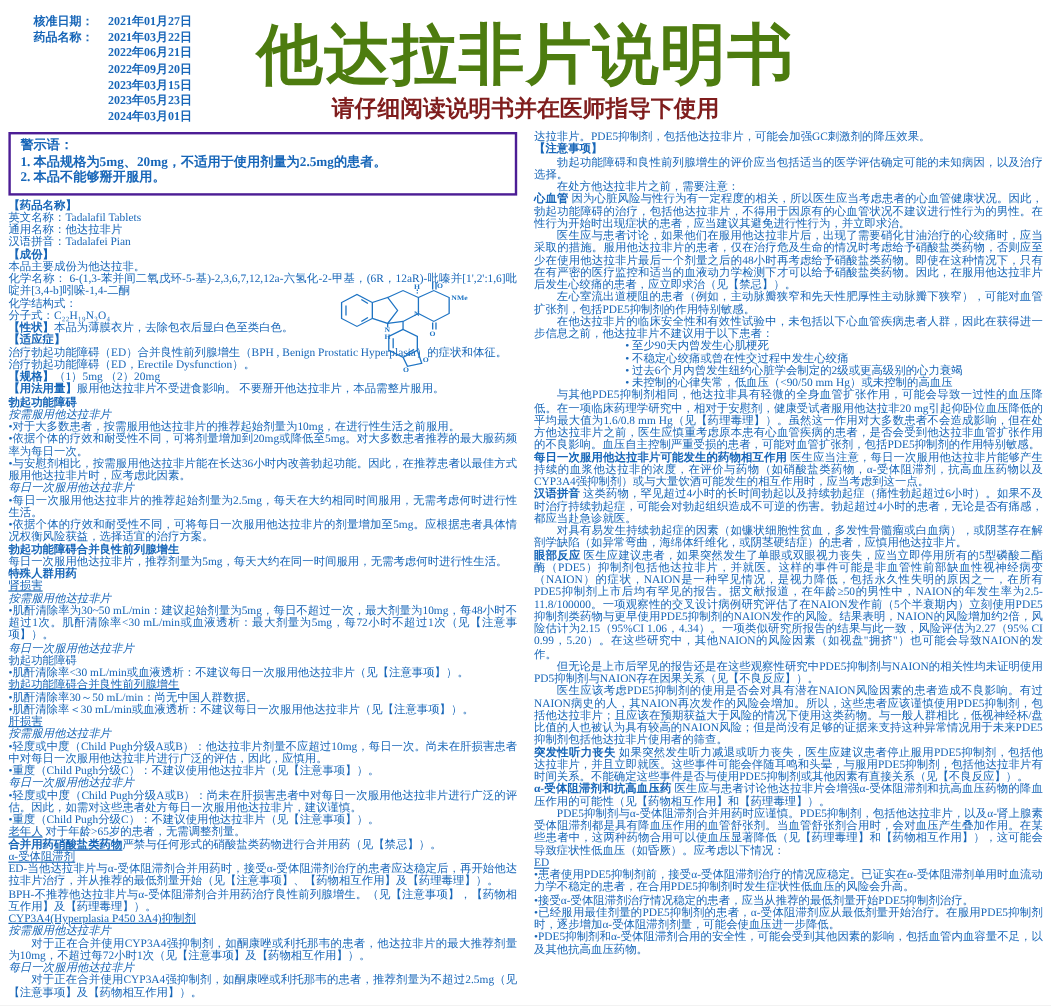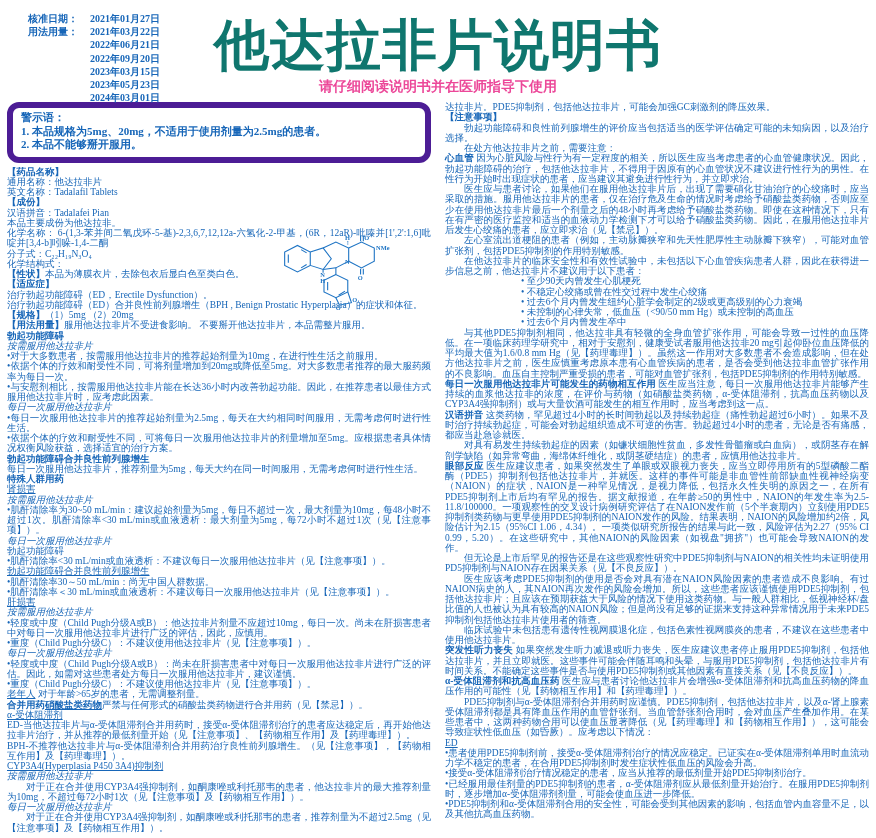--- a/index.html
+++ b/index.html
@@ -3,26 +3,26 @@
 <meta charset="utf-8">
 <style>
   html,body{margin:0;padding:0;background:#e8e8e8;}
   .page{position:relative;width:876px;height:838px;background:#ffffff;overflow:hidden;
         font-family:Liberation Serif, serif;color:#1766b8;}
   
   .dates{position:absolute;left:28px;top:12px;font-size:10px;font-weight:bold;line-height:13.2px;color:#1766b8;}
   .drow{display:flex;}
   .dlabel{width:62px;flex:0 0 62px;}
   .title{margin:16px 0 0 0;text-align:center;font-size:55px;line-height:60px;font-weight:bold;
-         color:#0f766e;letter-spacing:1px;}
-  .subtitle{margin-top:2px;text-align:center;font-size:14px;font-weight:bold;color:#ec4899;}
+         color:#4d7c0f;letter-spacing:1px;}
+  .subtitle{margin-top:2px;text-align:center;font-size:19px;font-weight:bold;color:#7f1d1d;}
   
   .columns{display:flex;gap:14px;padding:0 7px;margin-top:6px;align-items:flex-start;}
   .col{flex:1;min-width:0;font-size:9.5px;line-height:10.25px;text-align:justify;}
-  .warnbox{border:6px solid #4c1d95;border-radius:12px;padding:3px 8px 5px 8px;font-size:11px;
+  .warnbox{border:2px solid #4c1d95;border-radius:0;padding:3px 8px 5px 8px;font-size:11px;
            line-height:13.5px;font-weight:bold;margin-bottom:4px;}
   .colbody{position:relative;}
   .tl{margin:0;}
   .b{font-weight:bold;}
   .u{text-decoration:underline;margin-top:36px;}
   .i{font-style:italic;}
   .ih{font-style:italic;}
   .bu::before{content:"\2022 ";}
   .cb{padding-left:76px;}
   .cb::before{content:"\2022  ";}
@@ -34,21 +34,21 @@
 <body>
 
 <div class="page">
 
   <div class="dates">
     <div class="drow">
       <span class="dlabel">核准日期：</span>
       <span>2021年01月27日</span>
     </div>
     <div class="drow">
-      <span class="dlabel">用法用量：</span>
+      <span class="dlabel">药品名称：</span>
       <span>2021年03月22日</span>
     </div>
     <div class="drow">
         <span class="dlabel"></span>
         <span>2022年06月21日</span>
       </div>
     <div class="drow">
         <span class="dlabel"></span>
         <span>2022年09月20日</span>
       </div>
@@ -98,32 +98,32 @@
           <text x="104" y="21">NMe</text>
           <text x="84" y="57">O</text>
           <text x="70" y="9">H</text>
           <text x="70" y="37">N</text>
           <text x="43" y="53">N</text>
           <text x="43" y="60">H</text>
           <text x="60" y="93">O</text>
           <text x="78" y="83">O</text>
         </svg>
       <div class="tl"><span class="b">【药品名称】</span></div>
+          <div class="tl"><span>英文名称：Tadalafil Tablets</span></div>
           <div class="tl"><span>通用名称：他达拉非片</span></div>
-          <div class="tl"><span>英文名称：Tadalafil Tablets</span></div>
+          <div class="tl"><span>汉语拼音：Tadalafei Pian</span></div>
           <div class="tl"><span class="b">【成份】</span></div>
-          <div class="tl"><span>汉语拼音：Tadalafei Pian</span></div>
           <div class="tl"><span>本品主要成份为他达拉非。</span></div>
           <div class="tl"><span>化学名称： 6-(1,3-苯并间二氧戊环-5-基)-2,3,6,7,12,12a-六氢化-2-甲基，(6R，12aR)-吡嗪并[1',2':1,6]吡啶并[3,4-b]吲哚-1,4-二酮</span></div>
+          <div class="tl"><span>化学结构式：</span></div>
           <div class="tl"><span>分子式：C₂₂H₁₉N₃O₄</span></div>
-          <div class="tl"><span>化学结构式：</span></div>
           <div class="tl"><span class="b">【性状】</span><span>本品为薄膜衣片，去除包衣后显白色至类白色。</span></div>
           <div class="tl"><span class="b">【适应症】</span></div>
+          <div class="tl"><span>治疗勃起功能障碍（ED）合并良性前列腺增生（BPH , Benign Prostatic Hyperplasia）的症状和体征。</span></div>
           <div class="tl"><span>治疗勃起功能障碍（ED，Erectile Dysfunction）。</span></div>
-          <div class="tl"><span>治疗勃起功能障碍（ED）合并良性前列腺增生（BPH , Benign Prostatic Hyperplasia）的症状和体征。</span></div>
           <div class="tl"><span class="b">【规格】</span><span>（1）5mg （2）20mg</span></div>
           <div class="tl"><span class="b">【用法用量】</span><span>服用他达拉非片不受进食影响。 不要掰开他达拉非片，本品需整片服用。</span></div>
           <div class="tl"><span class="b">勃起功能障碍</span></div>
           <div class="tl ih"><span class="i">按需服用他达拉非片</span></div>
           <div class="tl bu"><span>对于大多数患者，按需服用他达拉非片的推荐起始剂量为10mg，在进行性生活之前服用。</span></div>
           <div class="tl bu"><span>依据个体的疗效和耐受性不同，可将剂量增加到20mg或降低至5mg。对大多数患者推荐的最大服药频率为每日一次。</span></div>
           <div class="tl bu"><span>与安慰剂相比，按需服用他达拉非片能在长达36小时内改善勃起功能。因此，在推荐患者以最佳方式服用他达拉非片时，应考虑此因素。</span></div>
           <div class="tl ih"><span class="i">每日一次服用他达拉非片</span></div>
           <div class="tl bu"><span>每日一次服用他达拉非片的推荐起始剂量为2.5mg，每天在大约相同时间服用，无需考虑何时进行性生活。</span></div>
           <div class="tl bu"><span>依据个体的疗效和耐受性不同，可将每日一次服用他达拉非片的剂量增加至5mg。应根据患者具体情况权衡风险获益，选择适宜的治疗方案。</span></div>
@@ -166,29 +166,27 @@
           <div class="tl ind"><span>勃起功能障碍和良性前列腺增生的评价应当包括适当的医学评估确定可能的未知病因，以及治疗选择。</span></div>
           <div class="tl ind"><span>在处方他达拉非片之前，需要注意：</span></div>
           <div class="tl"><span class="b">心血管</span><span> 因为心脏风险与性行为有一定程度的相关，所以医生应当考虑患者的心血管健康状况。因此，勃起功能障碍的治疗，包括他达拉非片，不得用于因原有的心血管状况不建议进行性行为的男性。在性行为开始时出现症状的患者，应当建议其避免进行性行为，并立即求治。</span></div>
           <div class="tl ind"><span>医生应与患者讨论，如果他们在服用他达拉非片后，出现了需要硝化甘油治疗的心绞痛时，应当采取的措施。服用他达拉非片的患者，仅在治疗危及生命的情况时考虑给予硝酸盐类药物，否则应至少在使用他达拉非片最后一个剂量之后的48小时再考虑给予硝酸盐类药物。即使在这种情况下，只有在有严密的医疗监控和适当的血液动力学检测下才可以给予硝酸盐类药物。因此，在服用他达拉非片后发生心绞痛的患者，应立即求治（见【禁忌】）。</span></div>
           <div class="tl ind"><span>左心室流出道梗阻的患者（例如，主动脉瓣狭窄和先天性肥厚性主动脉瓣下狭窄），可能对血管扩张剂，包括PDE5抑制剂的作用特别敏感。</span></div>
           <div class="tl ind"><span>在他达拉非片的临床安全性和有效性试验中，未包括以下心血管疾病患者人群，因此在获得进一步信息之前，他达拉非片不建议用于以下患者：</span></div>
           <div class="tl cb"><span>至少90天内曾发生心肌梗死</span></div>
           <div class="tl cb"><span>不稳定心绞痛或曾在性交过程中发生心绞痛</span></div>
           <div class="tl cb"><span>过去6个月内曾发生纽约心脏学会制定的2级或更高级别的心力衰竭</span></div>
           <div class="tl cb"><span>未控制的心律失常，低血压（&lt;90/50 mm Hg）或未控制的高血压</span></div>
-          <div class="tl cb"><span>过去6个月内曾发生卒中</span></div>
           <div class="tl ind"><span>与其他PDE5抑制剂相同，他达拉非具有轻微的全身血管扩张作用，可能会导致一过性的血压降低。在一项临床药理学研究中，相对于安慰剂，健康受试者服用他达拉非20 mg引起仰卧位血压降低的平均最大值为1.6/0.8 mm Hg（见【药理毒理】）。虽然这一作用对大多数患者不会造成影响，但在处方他达拉非片之前，医生应慎重考虑原本患有心血管疾病的患者，是否会受到他达拉非血管扩张作用的不良影响。血压自主控制严重受损的患者，可能对血管扩张剂，包括PDE5抑制剂的作用特别敏感。</span></div>
           <div class="tl"><span class="b">每日一次服用他达拉非片可能发生的药物相互作用</span><span> 医生应当注意，每日一次服用他达拉非片能够产生持续的血浆他达拉非的浓度，在评价与药物（如硝酸盐类药物，α-受体阻滞剂，抗高血压药物以及CYP3A4强抑制剂）或与大量饮酒可能发生的相互作用时，应当考虑到这一点。</span></div>
           <div class="tl"><span class="b">汉语拼音</span><span> 这类药物，罕见超过4小时的长时间勃起以及持续勃起症（痛性勃起超过6小时）。如果不及时治疗持续勃起症，可能会对勃起组织造成不可逆的伤害。勃起超过4小时的患者，无论是否有痛感，都应当赴急诊就医。</span></div>
           <div class="tl ind"><span>对具有易发生持续勃起症的因素（如镰状细胞性贫血，多发性骨髓瘤或白血病），或阴茎存在解剖学缺陷（如异常弯曲，海绵体纤维化，或阴茎硬结症）的患者，应慎用他达拉非片。</span></div>
           <div class="tl"><span class="b">眼部反应</span><span> 医生应建议患者，如果突然发生了单眼或双眼视力丧失，应当立即停用所有的5型磷酸二酯酶（PDE5）抑制剂包括他达拉非片，并就医。这样的事件可能是非血管性前部缺血性视神经病变（NAION）的症状，NAION是一种罕见情况，是视力降低，包括永久性失明的原因之一，在所有PDE5抑制剂上市后均有罕见的报告。据文献报道，在年龄≥50的男性中，NAION的年发生率为2.5-11.8/100000。一项观察性的交叉设计病例研究评估了在NAION发作前（5个半衰期内）立刻使用PDE5抑制剂类药物与更早使用PDE5抑制剂的NAION发作的风险。结果表明，NAION的风险增加约2倍，风险估计为2.15（95%CI 1.06，4.34）。一项类似研究所报告的结果与此一致，风险评估为2.27（95% CI 0.99，5.20）。在这些研究中，其他NAION的风险因素（如视盘"拥挤"）也可能会导致NAION的发作。</span></div>
           <div class="tl ind"><span>但无论是上市后罕见的报告还是在这些观察性研究中PDE5抑制剂与NAION的相关性均未证明使用PD5抑制剂与NAION存在因果关系（见【不良反应】）。</span></div>
           <div class="tl ind"><span>医生应该考虑PDE5抑制剂的使用是否会对具有潜在NAION风险因素的患者造成不良影响。有过NAION病史的人，其NAION再次发作的风险会增加。所以，这些患者应该谨慎使用PDE5抑制剂，包括他达拉非片；且应该在预期获益大于风险的情况下使用这类药物。与一般人群相比，低视神经杯/盘比值的人也被认为具有较高的NAION风险；但是尚没有足够的证据来支持这种异常情况用于未来PDE5抑制剂包括他达拉非片使用者的筛查。</span></div>
-          <div class="tl ind"><span>临床试验中未包括患有遗传性视网膜退化症，包括色素性视网膜炎的患者，不建议在这些患者中使用他达拉非片。</span></div>
           <div class="tl"><span class="b">突发性听力丧失</span><span> 如果突然发生听力减退或听力丧失，医生应建议患者停止服用PDE5抑制剂，包括他达拉非片，并且立即就医。这些事件可能会伴随耳鸣和头晕，与服用PDE5抑制剂，包括他达拉非片有时间关系。不能确定这些事件是否与使用PDE5抑制剂或其他因素有直接关系（见【不良反应】）。</span></div>
           <div class="tl"><span class="b">α-受体阻滞剂和抗高血压药</span><span> 医生应与患者讨论他达拉非片会增强α-受体阻滞剂和抗高血压药物的降血压作用的可能性（见【药物相互作用】和【药理毒理】）。</span></div>
           <div class="tl ind"><span>PDE5抑制剂与α-受体阻滞剂合并用药时应谨慎。PDE5抑制剂，包括他达拉非片，以及α-肾上腺素受体阻滞剂都是具有降血压作用的血管舒张剂。当血管舒张剂合用时，会对血压产生叠加作用。在某些患者中，这两种药物合用可以使血压显著降低（见【药理毒理】和【药物相互作用】），这可能会导致症状性低血压（如昏厥）。应考虑以下情况：</span></div>
           <div class="tl uh"><span class="u">ED</span></div>
           <div class="tl bu"><span>患者使用PDE5抑制剂前，接受α-受体阻滞剂治疗的情况应稳定。已证实在α-受体阻滞剂单用时血流动力学不稳定的患者，在合用PDE5抑制剂时发生症状性低血压的风险会升高。</span></div>
           <div class="tl bu"><span>接受α-受体阻滞剂治疗情况稳定的患者，应当从推荐的最低剂量开始PDE5抑制剂治疗。</span></div>
           <div class="tl bu"><span>已经服用最佳剂量的PDE5抑制剂的患者，α-受体阻滞剂应从最低剂量开始治疗。在服用PDE5抑制剂时，逐步增加α-受体阻滞剂剂量，可能会使血压进一步降低。</span></div>
           <div class="tl bu"><span>PDE5抑制剂和α-受体阻滞剂合用的安全性，可能会受到其他因素的影响，包括血管内血容量不足，以及其他抗高血压药物。</span></div>
         </div>
     </div>

